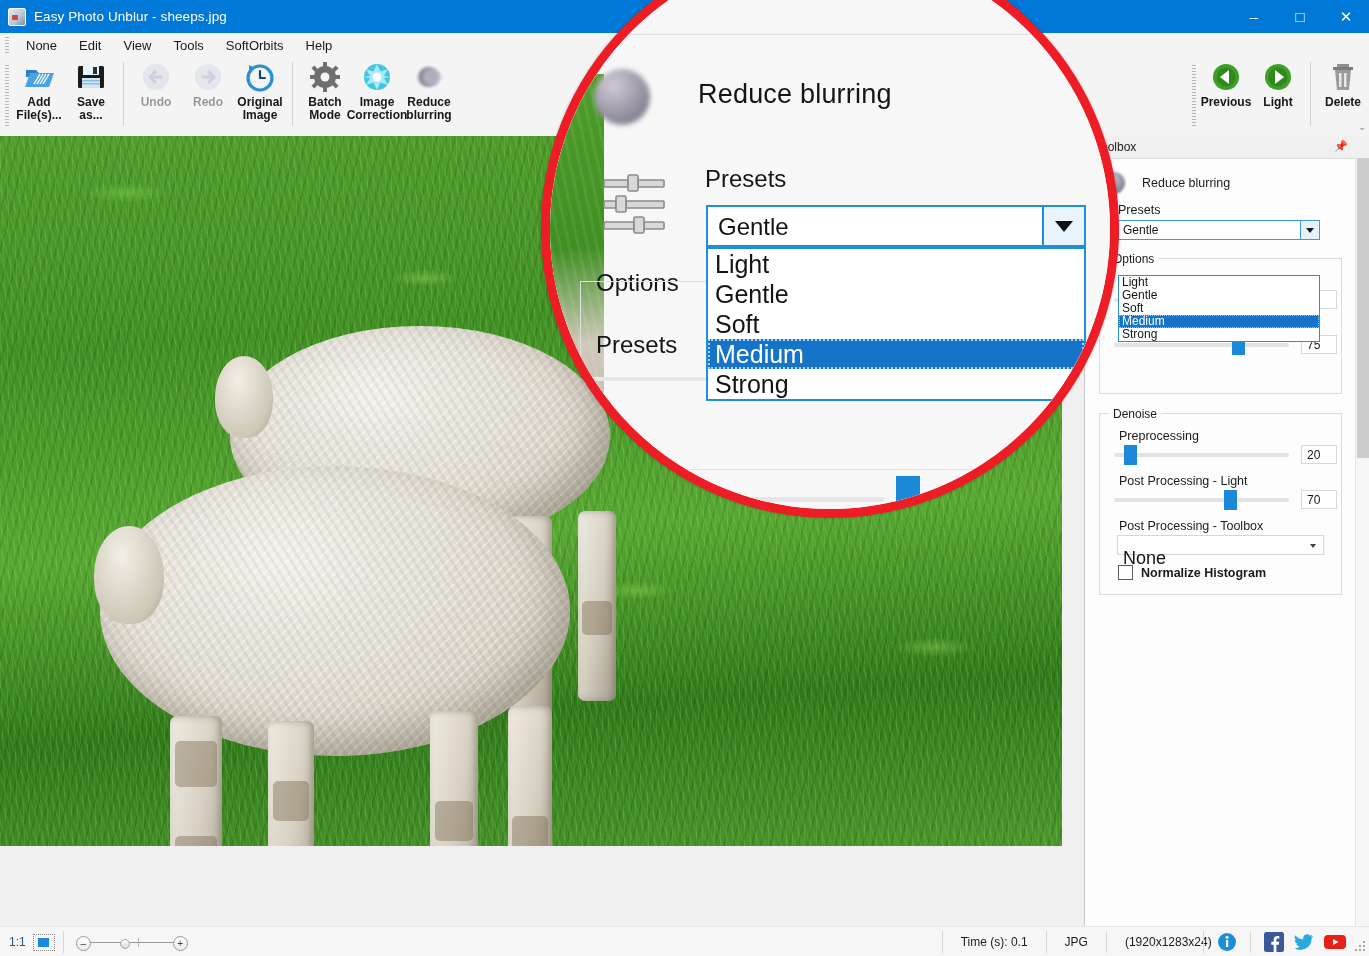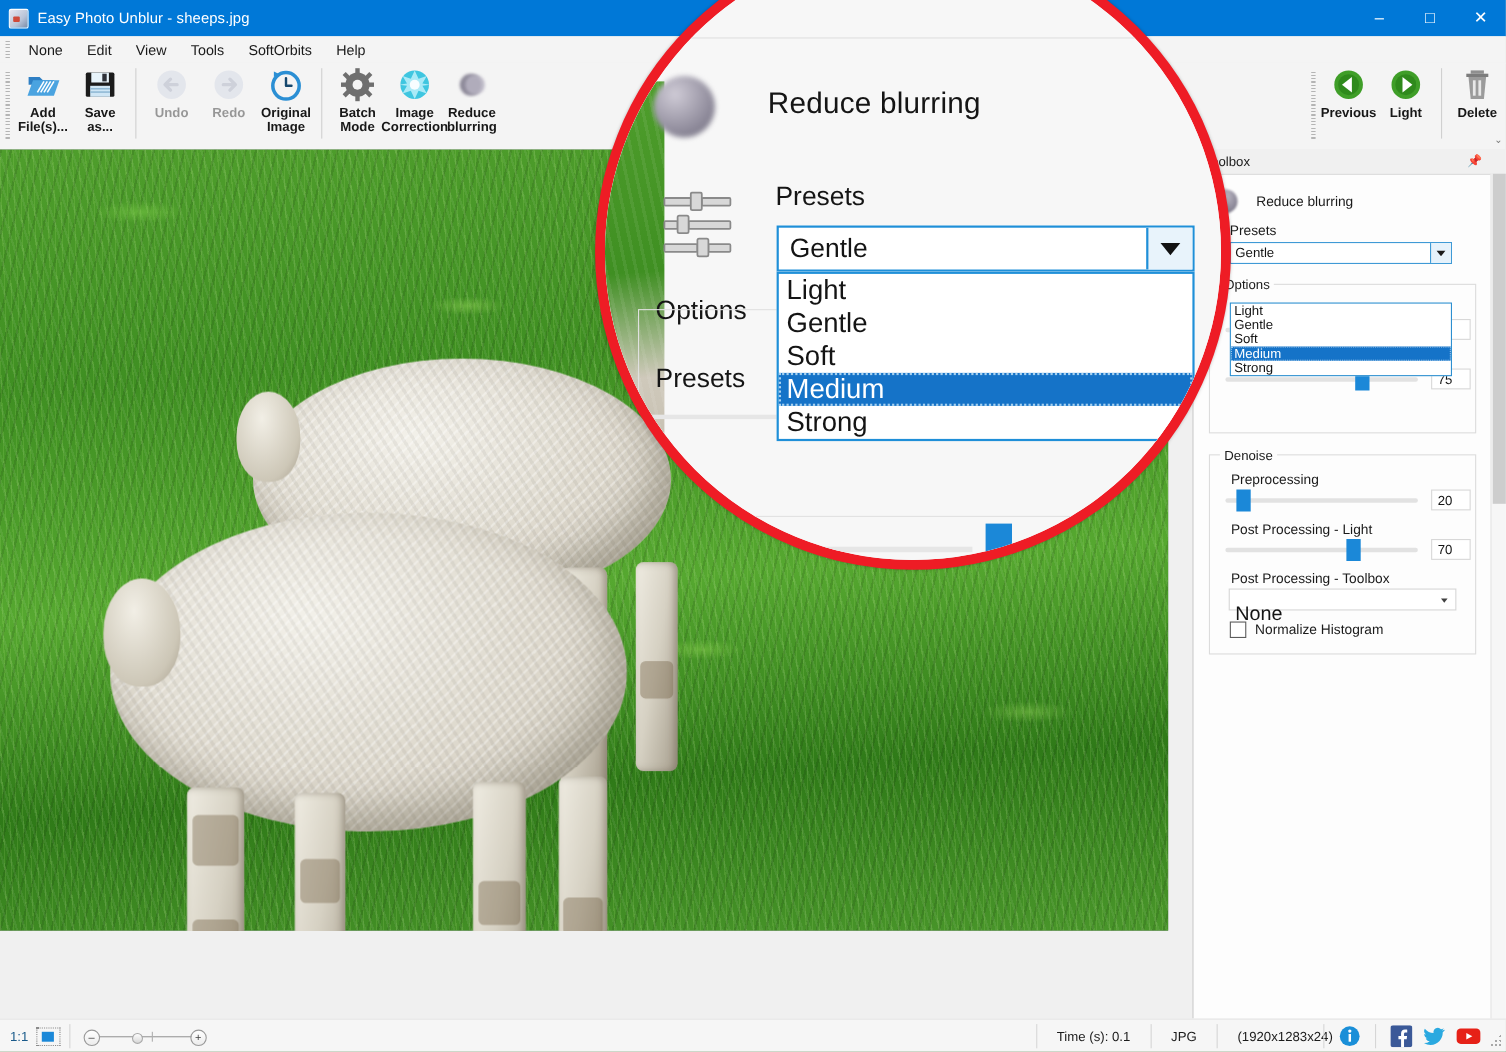--- a/index.html
+++ b/index.html
@@ -187,21 +187,21 @@
   .combo2{
     position:relative;margin:2px 0 10px 17px;width:207px;height:20px;
     background:#fff;border:1px solid #d6d6d6;box-sizing:border-box;
   }
   .combo2 .val{position:absolute;left:5px;top:12px;font-size:18px;color:#141414;}
   .combo2 .car{
     position:absolute;right:7px;top:8px;
     border-left:3.5px solid transparent;border-right:3.5px solid transparent;
     border-top:4.5px solid #404040;
   }
-  .checkrow{display:flex;margin:4px 0 2px 18px;}
+  .checkrow{display:flex;align-items:center;margin:4px 0 2px 18px;font-weight:bold;}
   .chkbox{width:13px;height:13px;border:1px solid #5c5c5c;background:#fff;}
   .checkrow .cl{font-size:12.5px;color:#1b1b1b;margin-left:8px;}
   #run-btn{
     position:absolute;left:89px;top:592px;width:150px;height:34px;
     background:linear-gradient(180deg,#eef6fb 0%,#dcebf6 100%);
     border:1px solid #9dbdd4;display:flex;align-items:center;cursor:default;
   }
   #run-btn .runlabel{
     flex:1;text-align:center;font-size:13px;font-weight:bold;color:#111;margin-right:14px;
   }

